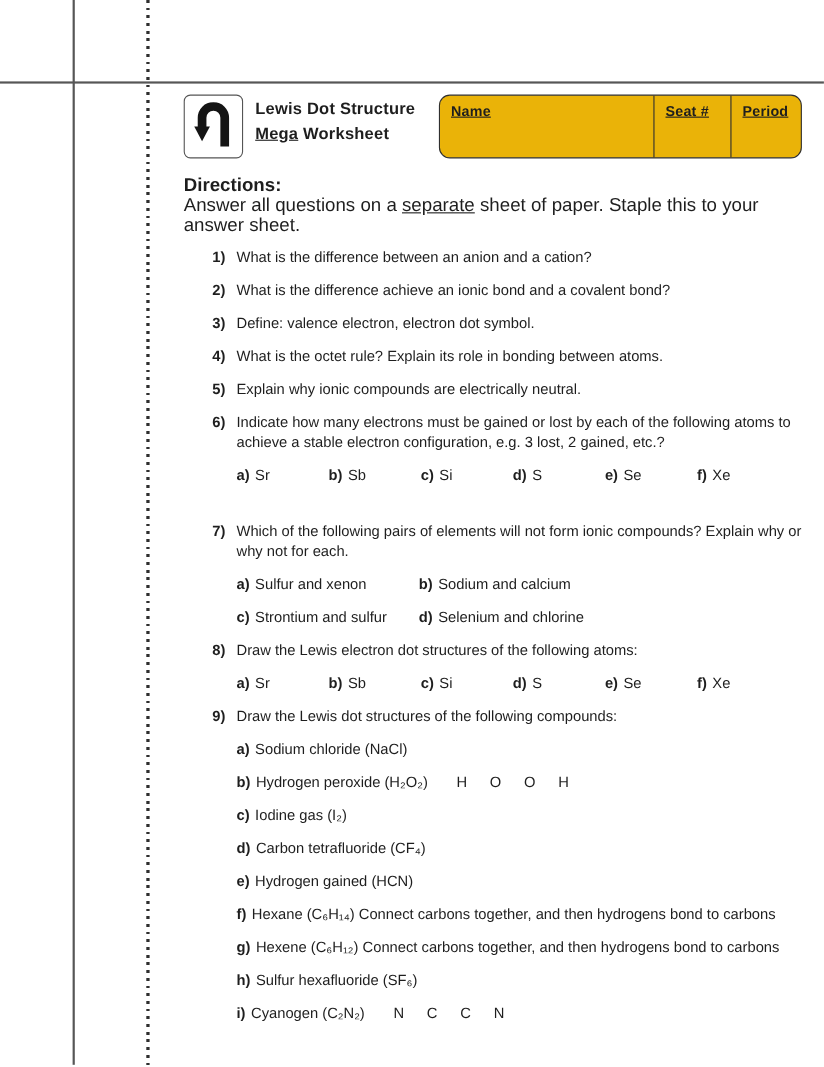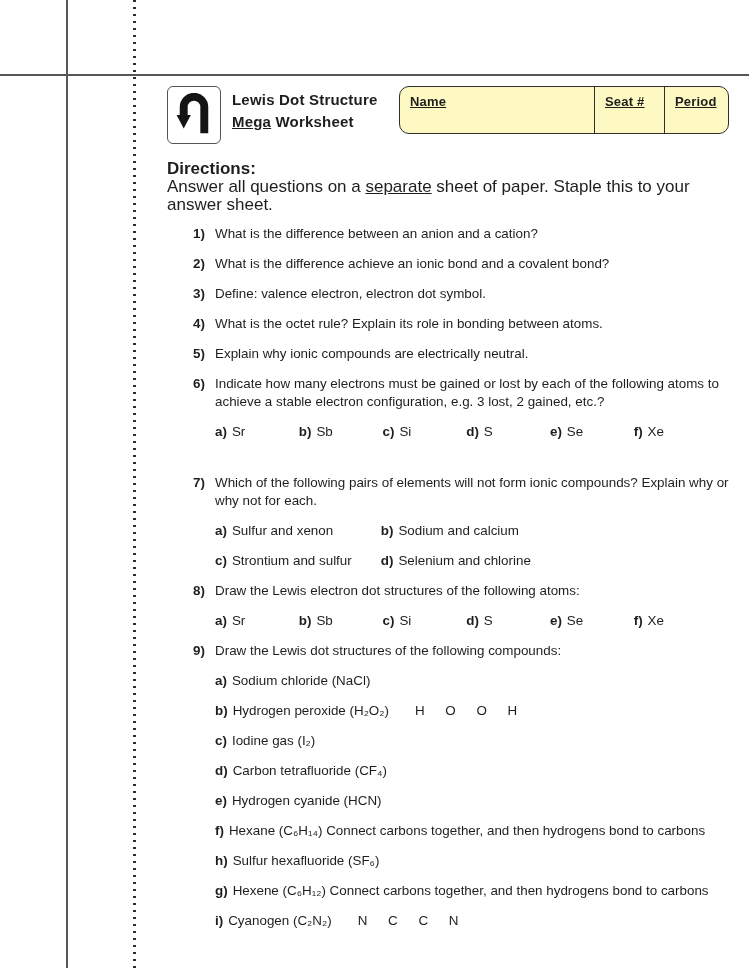--- a/index.html
+++ b/index.html
@@ -11,22 +11,22 @@
   .dotline{position:absolute;left:133px;top:0;width:2.5px;height:970px;
            background:repeating-linear-gradient(to bottom,#2e2e2e 0 2.5px,transparent 2.5px 7px);}
   .content{position:absolute;left:167px;top:86px;width:562px;}
   
   .header{display:flex;align-items:flex-start;}
   .logo-box{width:52px;height:56px;border:1.6px solid #555;border-radius:6px;
             display:flex;align-items:center;justify-content:center;flex:0 0 auto;background:#fff;}
   .title{flex:1;margin-left:11px;font-weight:bold;font-size:15px;line-height:1.45;
          padding-top:3px;letter-spacing:.2px;}
   .u{text-decoration:underline;}
-  .namebox{width:330px;height:48px;border:1.7px solid #2f2f2f;border-radius:10px;
-           display:flex;flex:0 0 auto;box-sizing:border-box;background:#fef9c3;justify-content:space-between;}
+  .namebox{width:330px;height:58px;border:1.7px solid #2f2f2f;border-radius:10px;
+           display:flex;flex:0 0 auto;box-sizing:border-box;background:#eab308;justify-content:space-between;}
   .cell{padding:5px 0 0 10px;box-sizing:border-box;}
   .cell .lbl{font-weight:bold;font-size:13px;text-decoration:underline;letter-spacing:.2px;}
   .name-cell{flex:1;}
   .period-cell{width:64px;border-left:1.4px solid #2f2f2f;}
   .seat-cell{width:70px;border-left:1.4px solid #2f2f2f;}
   
   .directions{margin-top:16px;font-size:17px;line-height:18px;}
   .dir-head{font-weight:bold;}
   
   .qlist{margin-left:26px;margin-top:11px;font-size:13.4px;line-height:18px;}
@@ -166,22 +166,22 @@
 
       <div class="q">
         <div class="qhead">
           <span class="qnum">9)</span>
           <span class="qtext">Draw the Lewis dot structures of the following compounds:</span>
         </div>
         <div class="comp"><span class="clet">a)</span><span>Sodium chloride (NaCl)</span><span class="atoms"></span></div>
         <div class="comp"><span class="clet">b)</span><span>Hydrogen peroxide (H₂O₂)</span><span class="atoms">H O O H</span></div>
         <div class="comp"><span class="clet">c)</span><span>Iodine gas (I₂)</span><span class="atoms"></span></div>
         <div class="comp"><span class="clet">d)</span><span>Carbon tetrafluoride (CF₄)</span><span class="atoms"></span></div>
-        <div class="comp"><span class="clet">e)</span><span>Hydrogen cyanide (HCN)</span><span class="atoms"></span></div>
+        <div class="comp"><span class="clet">e)</span><span>Hydrogen gained (HCN)</span><span class="atoms"></span></div>
         <div class="comp"><span class="clet">f)</span><span>Hexane (C₆H₁₄) Connect carbons together, and then hydrogens bond to carbons</span><span class="atoms"></span></div>
+        <div class="comp"><span class="clet">g)</span><span>Hexene (C₆H₁₂) Connect carbons together, and then hydrogens bond to carbons</span><span class="atoms"></span></div>
         <div class="comp"><span class="clet">h)</span><span>Sulfur hexafluoride (SF₆)</span><span class="atoms"></span></div>
-        <div class="comp"><span class="clet">g)</span><span>Hexene (C₆H₁₂) Connect carbons together, and then hydrogens bond to carbons</span><span class="atoms"></span></div>
         <div class="comp"><span class="clet">i)</span><span>Cyanogen (C₂N₂)</span><span class="atoms">N C C N</span></div>
       </div>
 
     </div>
   </div>
 </div>
 
 </body></html>

